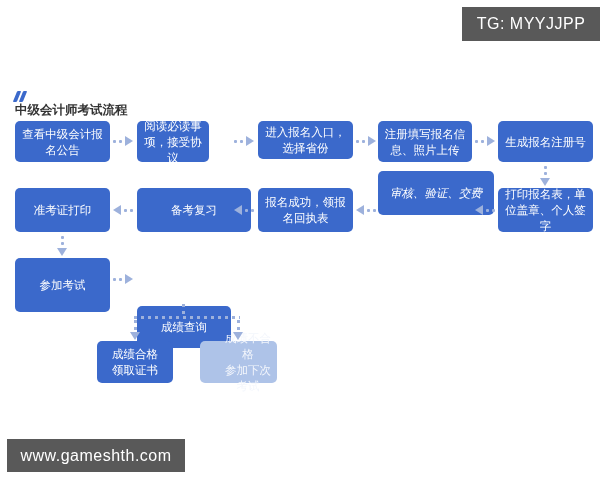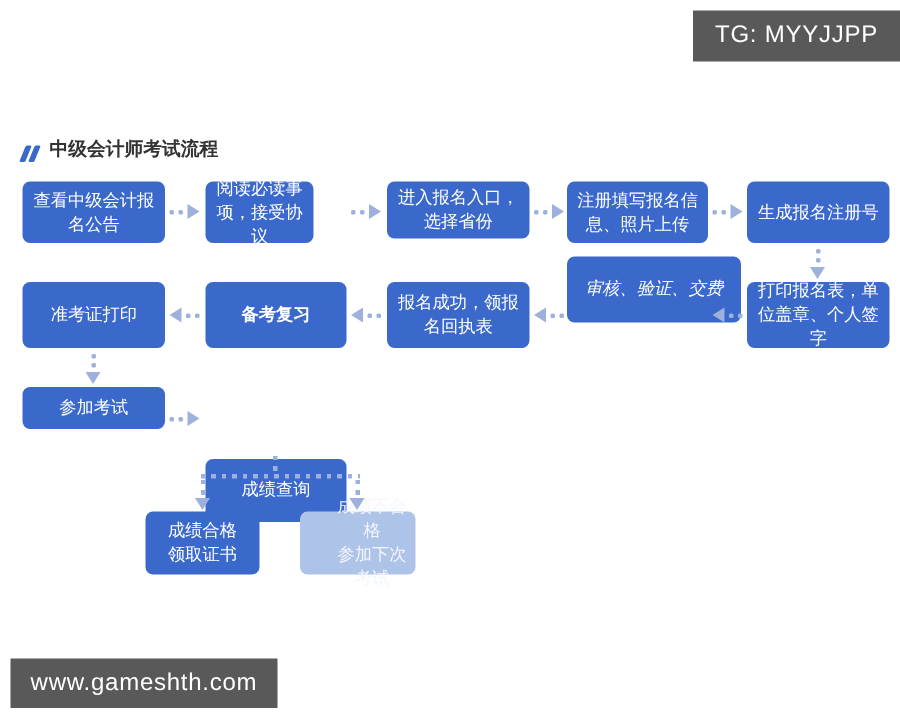--- a/index.html
+++ b/index.html
@@ -22,24 +22,25 @@
     justify-content: center;
     letter-spacing: 0.5px;
   }
   .badge-tg { left: 462px; top: 7px; width: 138px; height: 34px; }
   .badge-site { left: 7px; top: 439px; width: 178px; height: 33px; }
   .page-title {
     position: absolute;
     left: 15px;
     top: 91px;
     display: flex;
-    align-items: flex-end;
+    align-items: flex-start;
     font-size: 12.5px;
     font-weight: bold;
     color: #333333;
+    flex-direction: column;
   }
   .slashes { display: inline-flex; margin-right: 6px; }
   .slash {
     width: 4px; height: 11px;
     background: #3b69cb;
     transform: skewX(-22deg);
     margin-right: 2px;
     border-radius: 1px;
   }
   .node {
@@ -59,23 +60,23 @@
   .node.light { background: #aec3e8; color: #f3f6fc; }
   
   .n0  { left: 15px;  top: 121px; width: 95px; height: 41px; }
   .n1  { left: 137px; top: 121px; width: 72px; height: 41px; }
   .n2  { left: 258px; top: 121px; width: 95px; height: 38px; }
   .n3  { left: 378px; top: 121px; width: 94px; height: 41px; }
   .n4  { left: 498px; top: 121px; width: 95px; height: 41px; }
   .n5  { left: 498px; top: 188px; width: 95px; height: 44px; }
   .n6  { left: 378px; top: 171px; width: 116px; height: 44px; font-style: italic; }
   .n7  { left: 258px; top: 188px; width: 95px; height: 44px; }
-  .n8  { left: 137px; top: 188px; width: 94px; height: 44px; font-weight: bold; }
+  .n8  { left: 137px; top: 188px; width: 114px; height: 44px; }
   .n9  { left: 15px;  top: 188px; width: 95px; height: 44px; }
-  .n10 { left: 15px;  top: 258px; width: 95px; height: 28px; }
+  .n10 { left: 15px;  top: 258px; width: 95px; height: 54px; }
   .n11 { left: 137px; top: 258px; width: 94px; height: 42px; margin-top: 48px; }
   .n12 { left: 97px;  top: 341px; width: 76px; height: 42px; }
   .n13 { left: 200px; top: 341px; width: 77px; height: 42px; padding-left: 23px; }
   
   .harrow {
     position: absolute;
     display: flex;
     align-items: center;
     gap: 3px;
     height: 10px;

